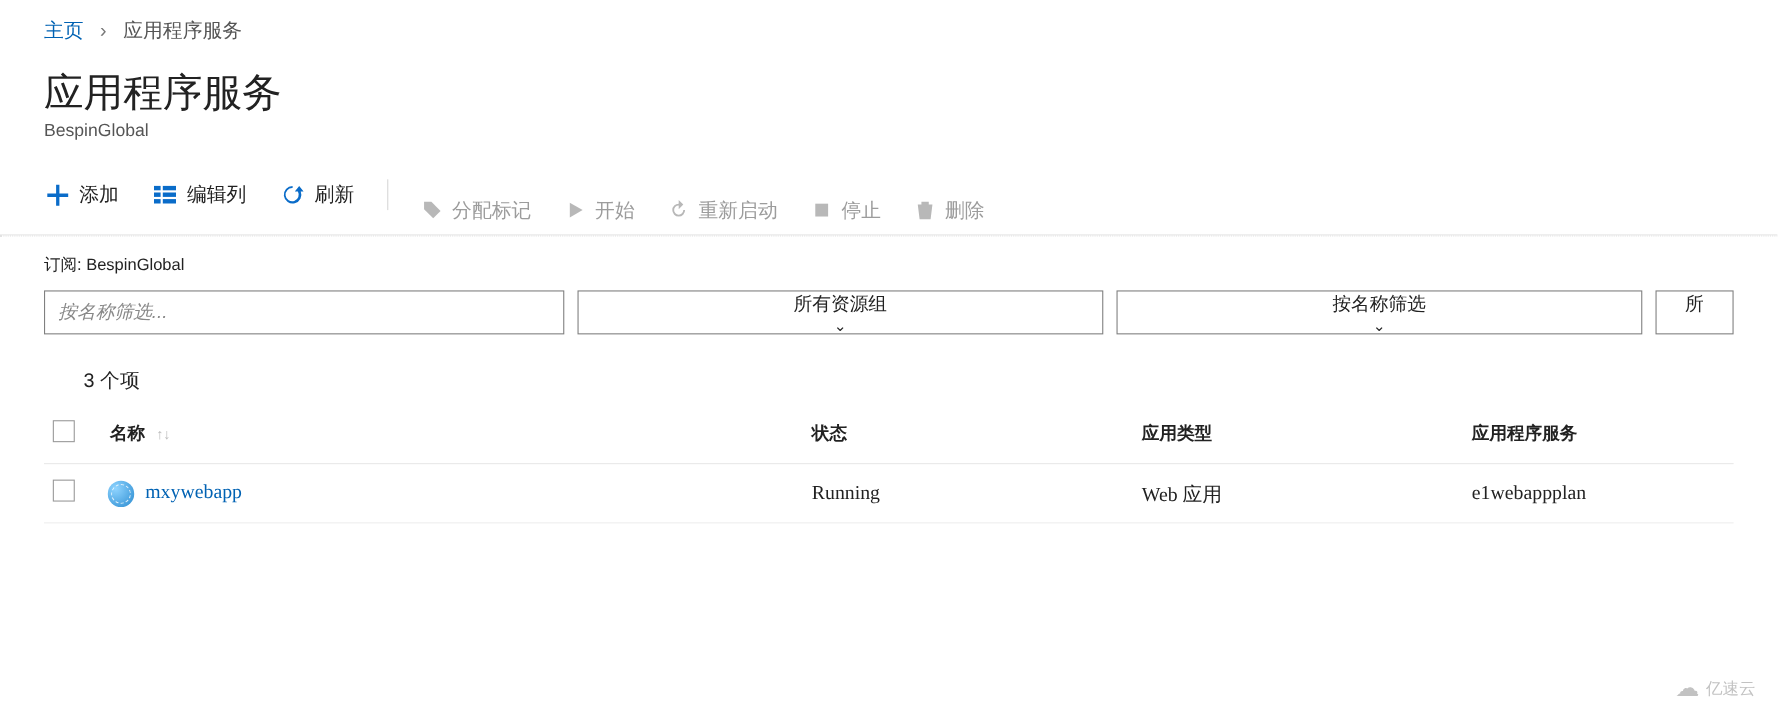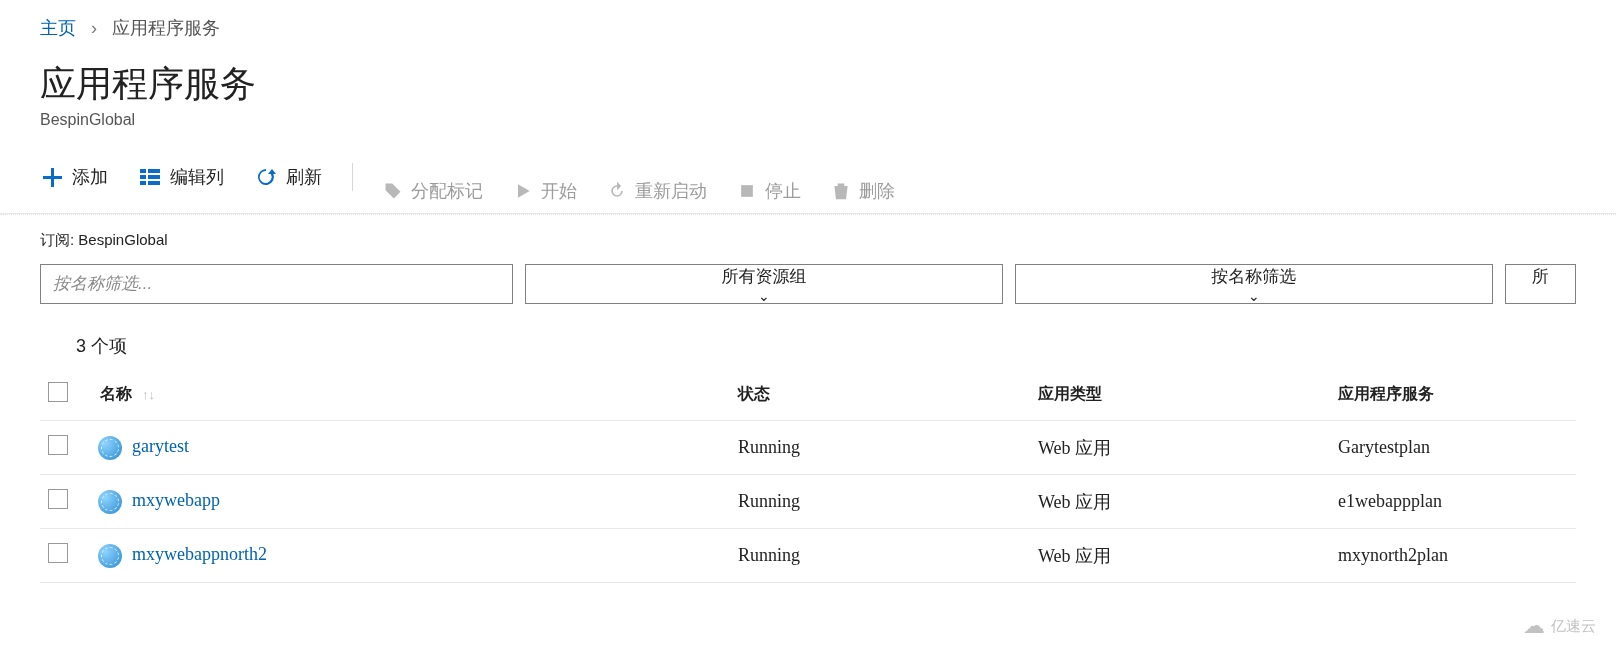--- a/index.html
+++ b/index.html
@@ -260,38 +260,24 @@
         <span class="sort-arrows">↑↓</span>
       </th>
       <th class="col-status">状态</th>
       <th class="col-type">应用类型</th>
       <th>应用程序服务</th>
     </tr>
   </thead>
   <tbody id="table-body">
       <tr>
         <td><span class="chk"></span></td>
-        <td><span class="app-icon"></span><span class="link">garytest</span></td>
-        <td>Running</td>
-        <td>Web 应用</td>
-        <td>Garytestplan</td>
-      </tr>
-      <tr>
-        <td><span class="chk"></span></td>
         <td><span class="app-icon"></span><span class="link">mxywebapp</span></td>
         <td>Running</td>
         <td>Web 应用</td>
         <td>e1webappplan</td>
       </tr>
-      <tr>
-        <td><span class="chk"></span></td>
-        <td><span class="app-icon"></span><span class="link">mxywebappnorth2</span></td>
-        <td>Running</td>
-        <td>Web 应用</td>
-        <td>mxynorth2plan</td>
-      </tr>
     </tbody>
 </table>
 
 <div class="watermark">
   <span class="cloud">☁</span>
   <span>亿速云</span>
 </div>
 
 </body></html>

